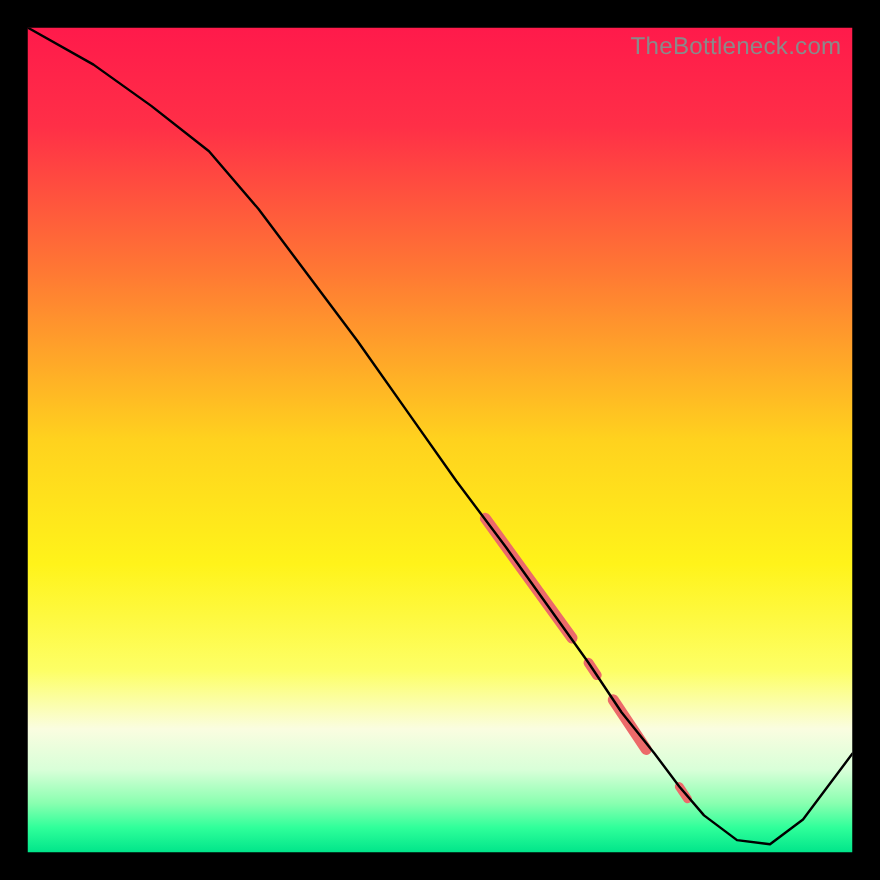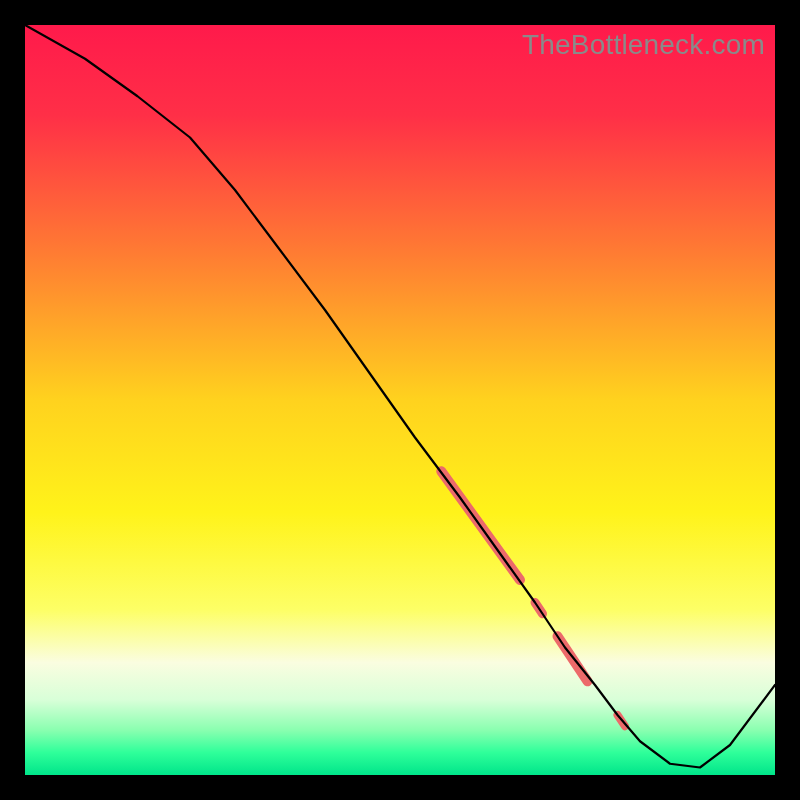--- a/index.html
+++ b/index.html
@@ -24,21 +24,21 @@
     left: 0;
     top: 0;
     width: 750px;
     height: 750px;
   }
   .watermark {
     position: absolute;
     top: 4px;
     right: 10px;
     color: #8a8a8a;
-    font-size: 28px;
+    font-size: 22px;
     font-weight: 400;
     letter-spacing: 0.2px;
     user-select: none;
   }
 </style>
 </head>
 <body>
 
 <div class="frame">
   <svg class="plot" viewBox="0 0 750 750">

